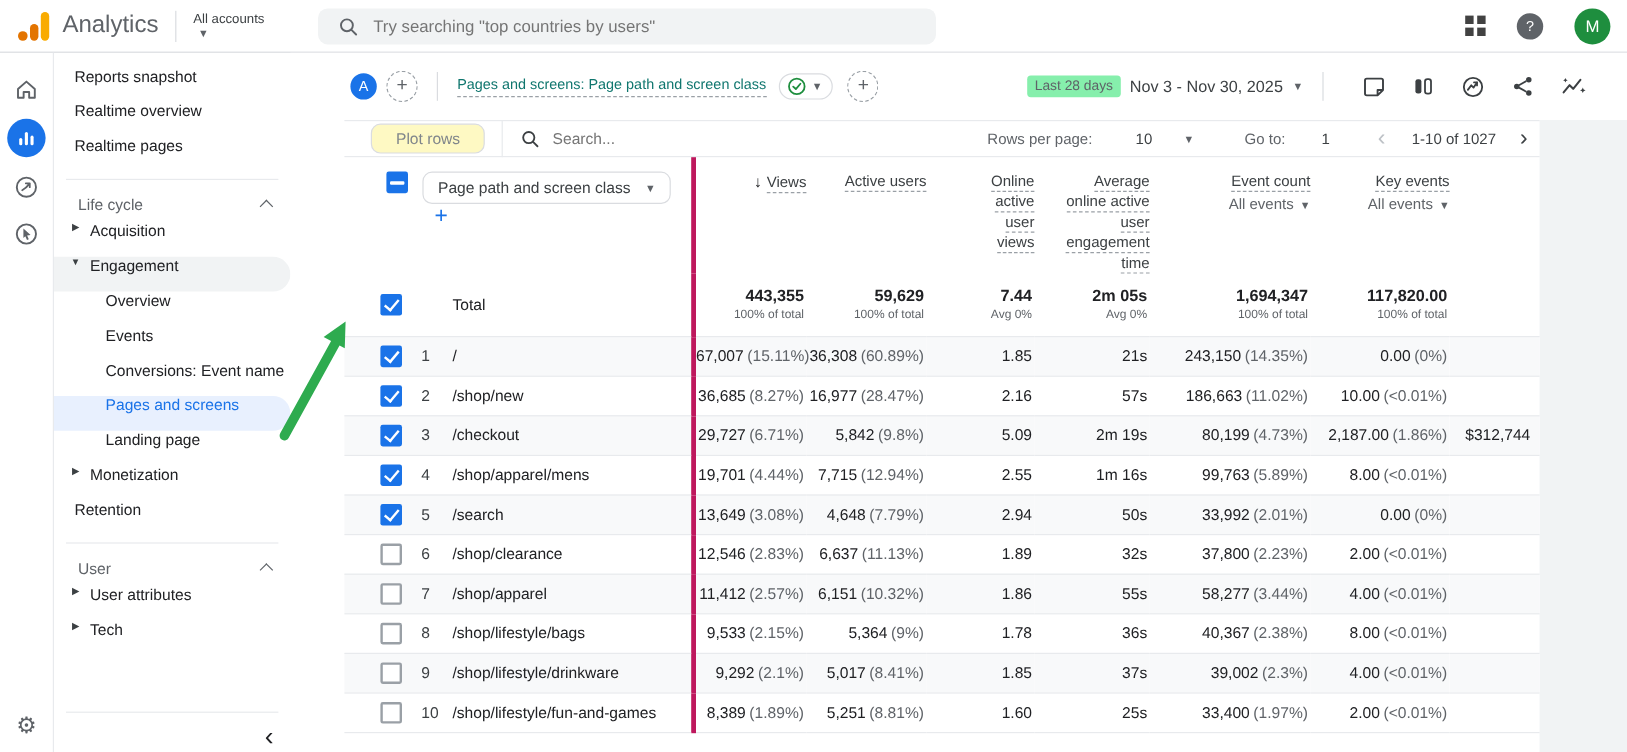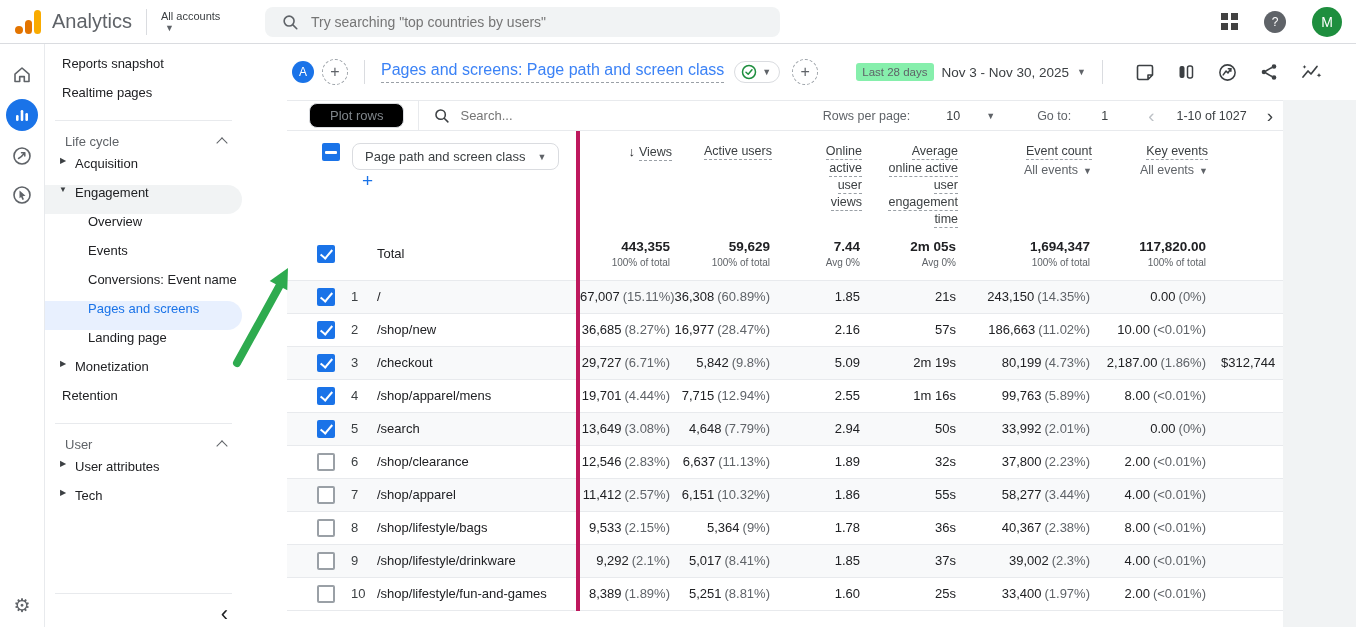--- a/index.html
+++ b/index.html
@@ -42,33 +42,33 @@
   .side-divider { height:1px; background:#e8eaed; margin:6px 10px; }
   .side-bottom-divider { position:absolute; bottom:33px; left:10px; right:10px; height:1px; background:#e8eaed; }
   .collapse-btn { position:absolute; bottom:0; right:14px; font-size:22px; color:#202124; cursor:pointer; line-height:26px; }
   
   .main { flex:1; position:relative; background:#fff; }
   .right-gutter { position:absolute; top:56px; right:0; width:73px; height:527px; background:#f1f3f4; }
   .report-header { height:56px; display:flex; align-items:center; padding-left:50px; padding-right:34px; }
   .avatar-a { width:22px; height:22px; border-radius:50%; background:#1a73e8; color:#fff; font-size:12px; display:flex; align-items:center; justify-content:center; cursor:pointer; flex:none; }
   .plus-dashed { width:26px; height:26px; border:1.5px dashed #9aa0a6; border-radius:50%; color:#5f6368; font-size:16px; display:flex; align-items:center; justify-content:center; margin-left:8px; cursor:pointer; flex:none; }
   .rh-vdiv { width:1px; height:24px; background:#dadce0; margin:0 16px; flex:none; }
-  .report-title { font-size:16px; color:#3b82f6; border-bottom:1.5px dashed #9aa0a6; padding-bottom:3px; white-space:nowrap; cursor:pointer; }
+  .report-title { font-size:12px; color:#0f766e; border-bottom:1.5px dashed #9aa0a6; padding-bottom:3px; white-space:nowrap; cursor:pointer; }
   .check-pill { display:inline-flex; align-items:center; gap:5px; border:1px solid #dadce0; border-radius:12px; padding:2px 8px 2px 6px; margin-left:10px; cursor:pointer; flex:none; }
   .check-pill .caret { font-size:9px; color:#5f6368; }
   .rh-right { margin-left:auto; display:flex; align-items:center; flex:none; }
   .date-chip { background:#86efac; color:#5f6368; font-size:11.5px; padding:3px 6px; border-radius:3px; }
   .date-range { font-size:13.5px; color:#3c4043; margin-left:8px; white-space:nowrap; cursor:pointer; }
   .date-caret { font-size:9px; color:#5f6368; margin-left:8px; }
   .rh-icons { display:flex; align-items:center; gap:21px; margin-left:16px; }
   .rh-icons .ic { cursor:pointer; display:flex; }
   
   .report-area { position:absolute; left:45px; top:56px; width:996px; }
   .toolbar { height:31px; display:flex; align-items:center; border-top:1px solid #e8eaed; border-bottom:1px solid #e8eaed; }
-  .plot-rows { margin-left:22px; border:1px solid #dadce0; border-radius:8px; padding:4px 20px; color:#80868b; font-size:13px; background:#000000; cursor:pointer; }
+  .plot-rows { margin-left:22px; border:1px solid #dadce0; border-radius:8px; padding:4px 20px; color:#80868b; font-size:13px; background:#fef9c3; cursor:pointer; }
   .tb-sep { width:1px; height:31px; background:#e8eaed; margin-left:14px; }
   .tb-search { display:flex; align-items:center; gap:10px; margin-left:14px; }
   .tb-search input { border:none; outline:none; font-size:13px; color:#5f6368; width:200px; background:transparent; font-family:inherit; }
   .tb-right { margin-left:auto; display:flex; align-items:center; font-size:12.5px; color:#3c4043; padding-right:10px;gap:12px; }
   .tb-right .muted { color:#5f6368; }
   .tb-right .gap { margin-left:18px; }
   .pg-caret { font-size:9px; color:#5f6368; margin-left:14px; cursor:pointer; }
   .pg-chev { font-size:19px; line-height:14px; margin-left:16px; cursor:pointer; }
   .pg-chev.disabled { color:#bdc1c6; cursor:default; }
   table.grid { border-collapse:collapse; table-layout:fixed; width:996px; }
@@ -171,20 +171,23 @@
         <path d="M8.5 6.5 L14.5 11.8 L11.6 12.2 L13 15.3 L11.5 16 L10.1 12.9 L8.5 14.3 Z" fill="#5f6368"></path>
       </svg>
     </div>
     <span class="rail-gear">⚙</span>
   </nav>
 
   <aside class="sidebar">
     <div id="sidebar-list">
         <div class="side-item ind1">
           <span class="lbl">Reports snapshot</span>
+        </div>
+        <div class="side-item ind1">
+          <span class="lbl">Realtime overview</span>
         </div>
         <div class="side-item ind1">
           <span class="lbl">Realtime pages</span>
         </div>
         <div class="side-divider"></div>
         <div class="side-header">
           <span class="lbl">Life cycle</span>
           <span class="chev-up"></span>
         </div>
         <div class="side-item arrowed">

